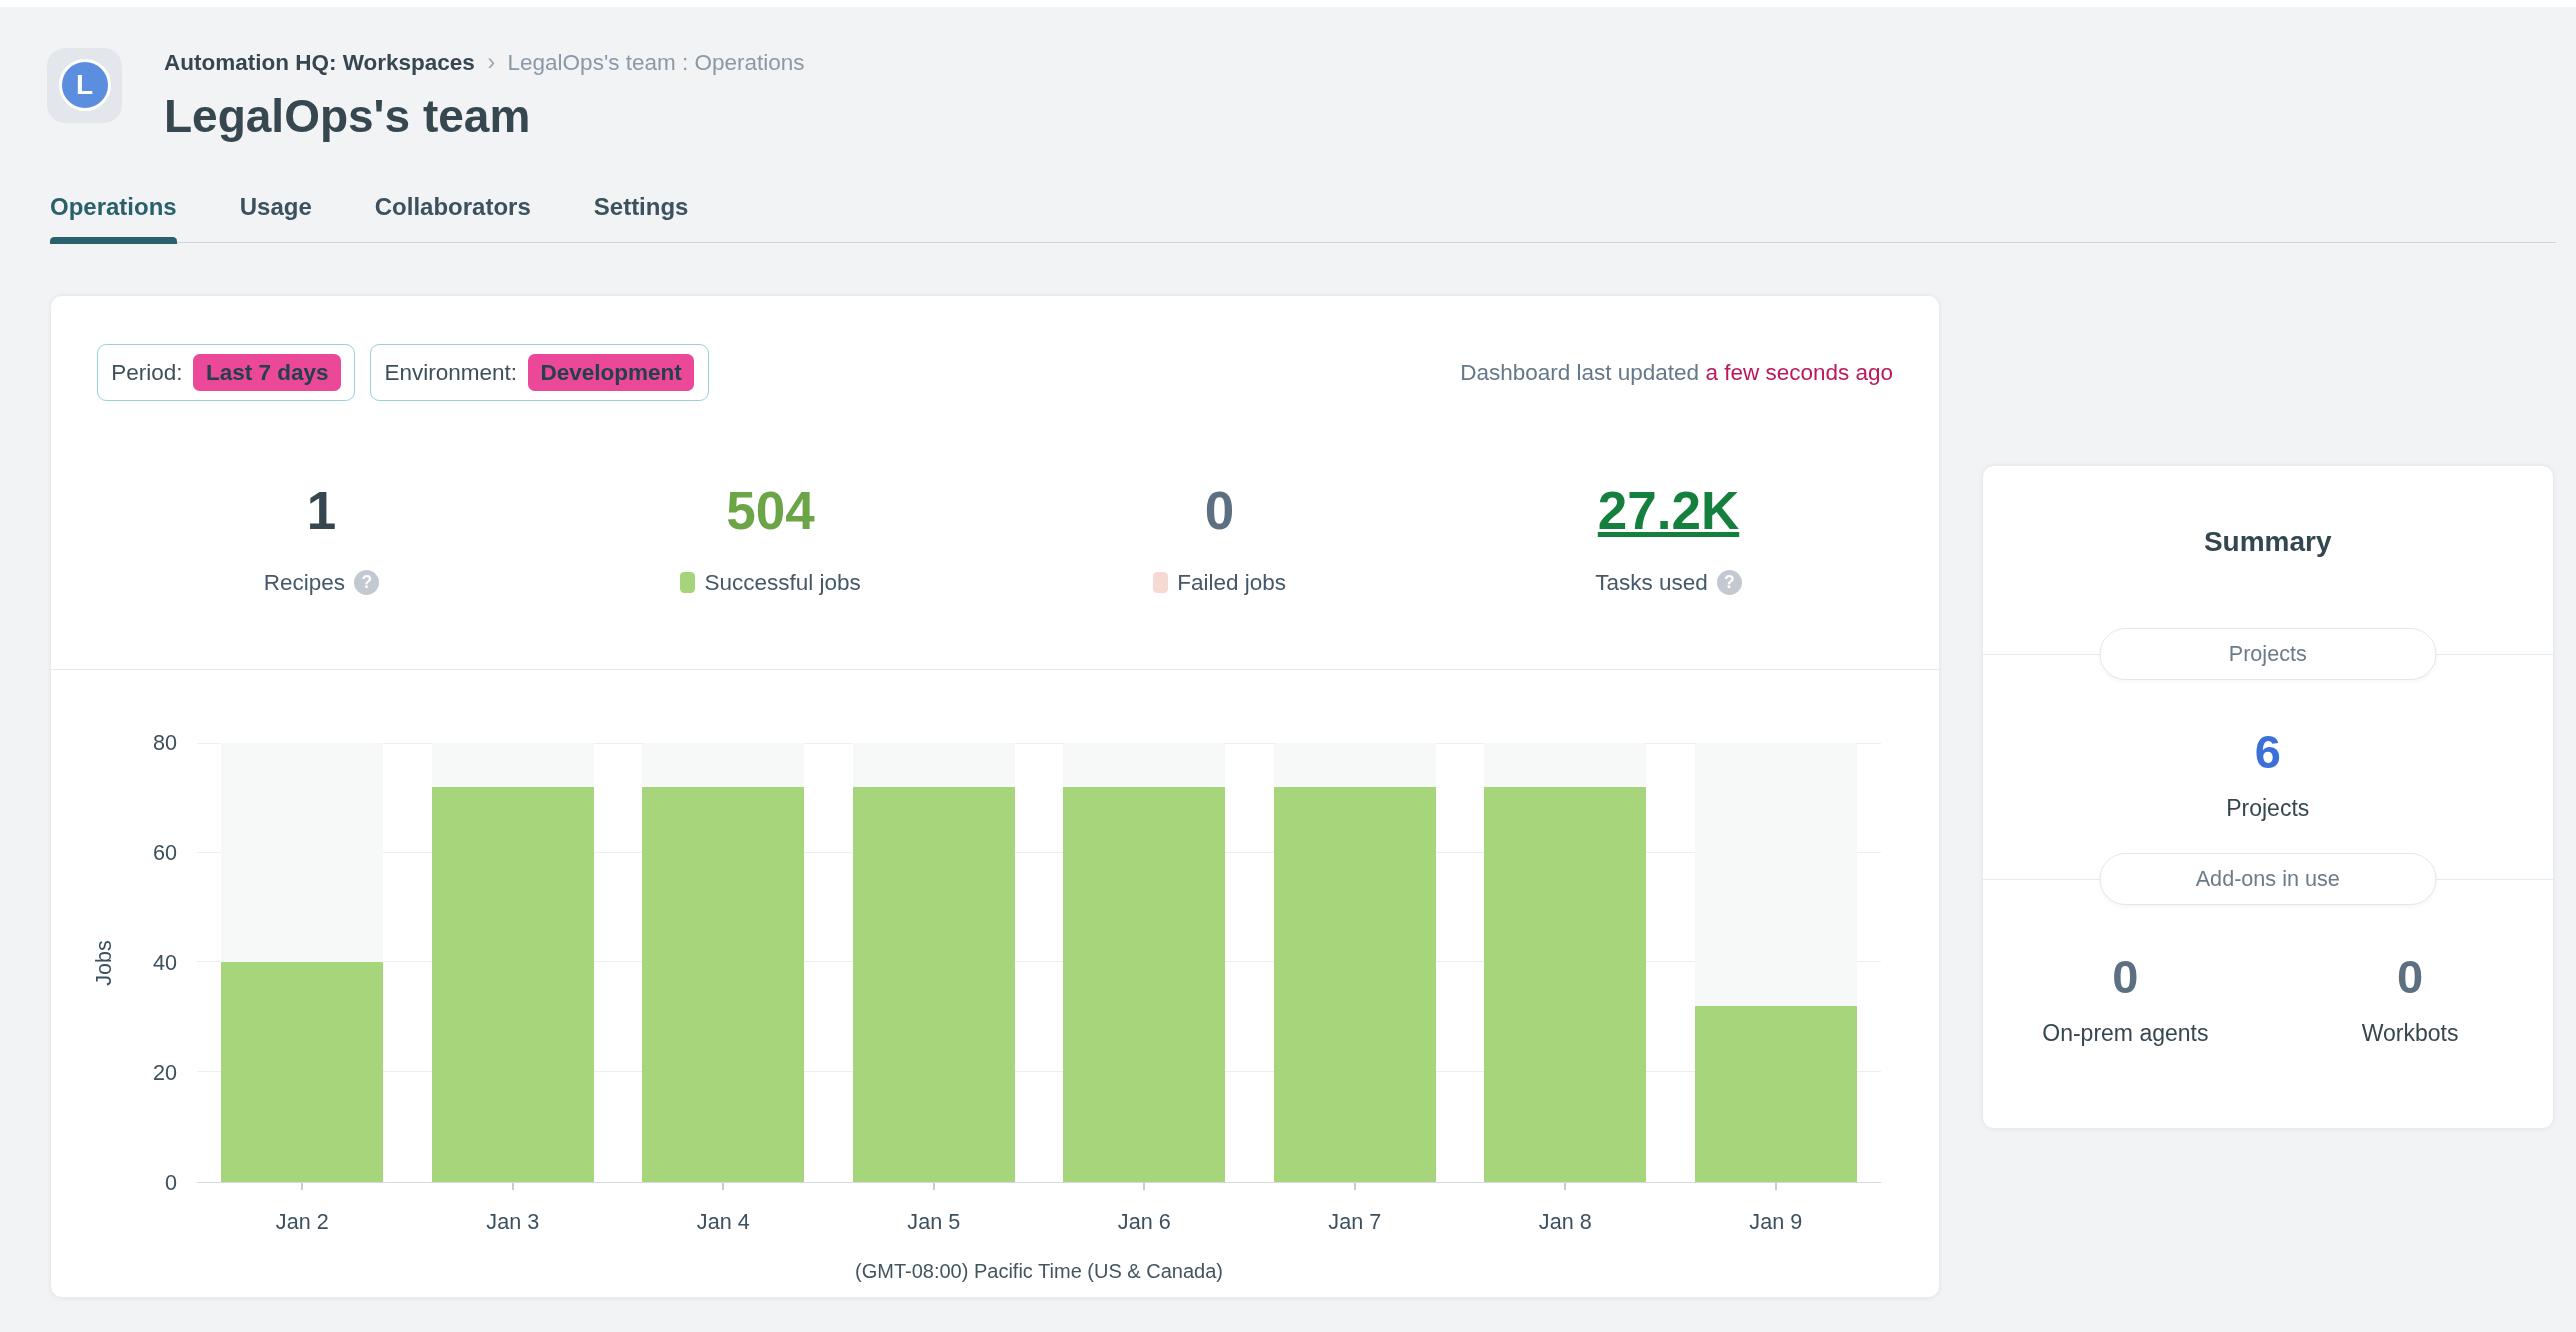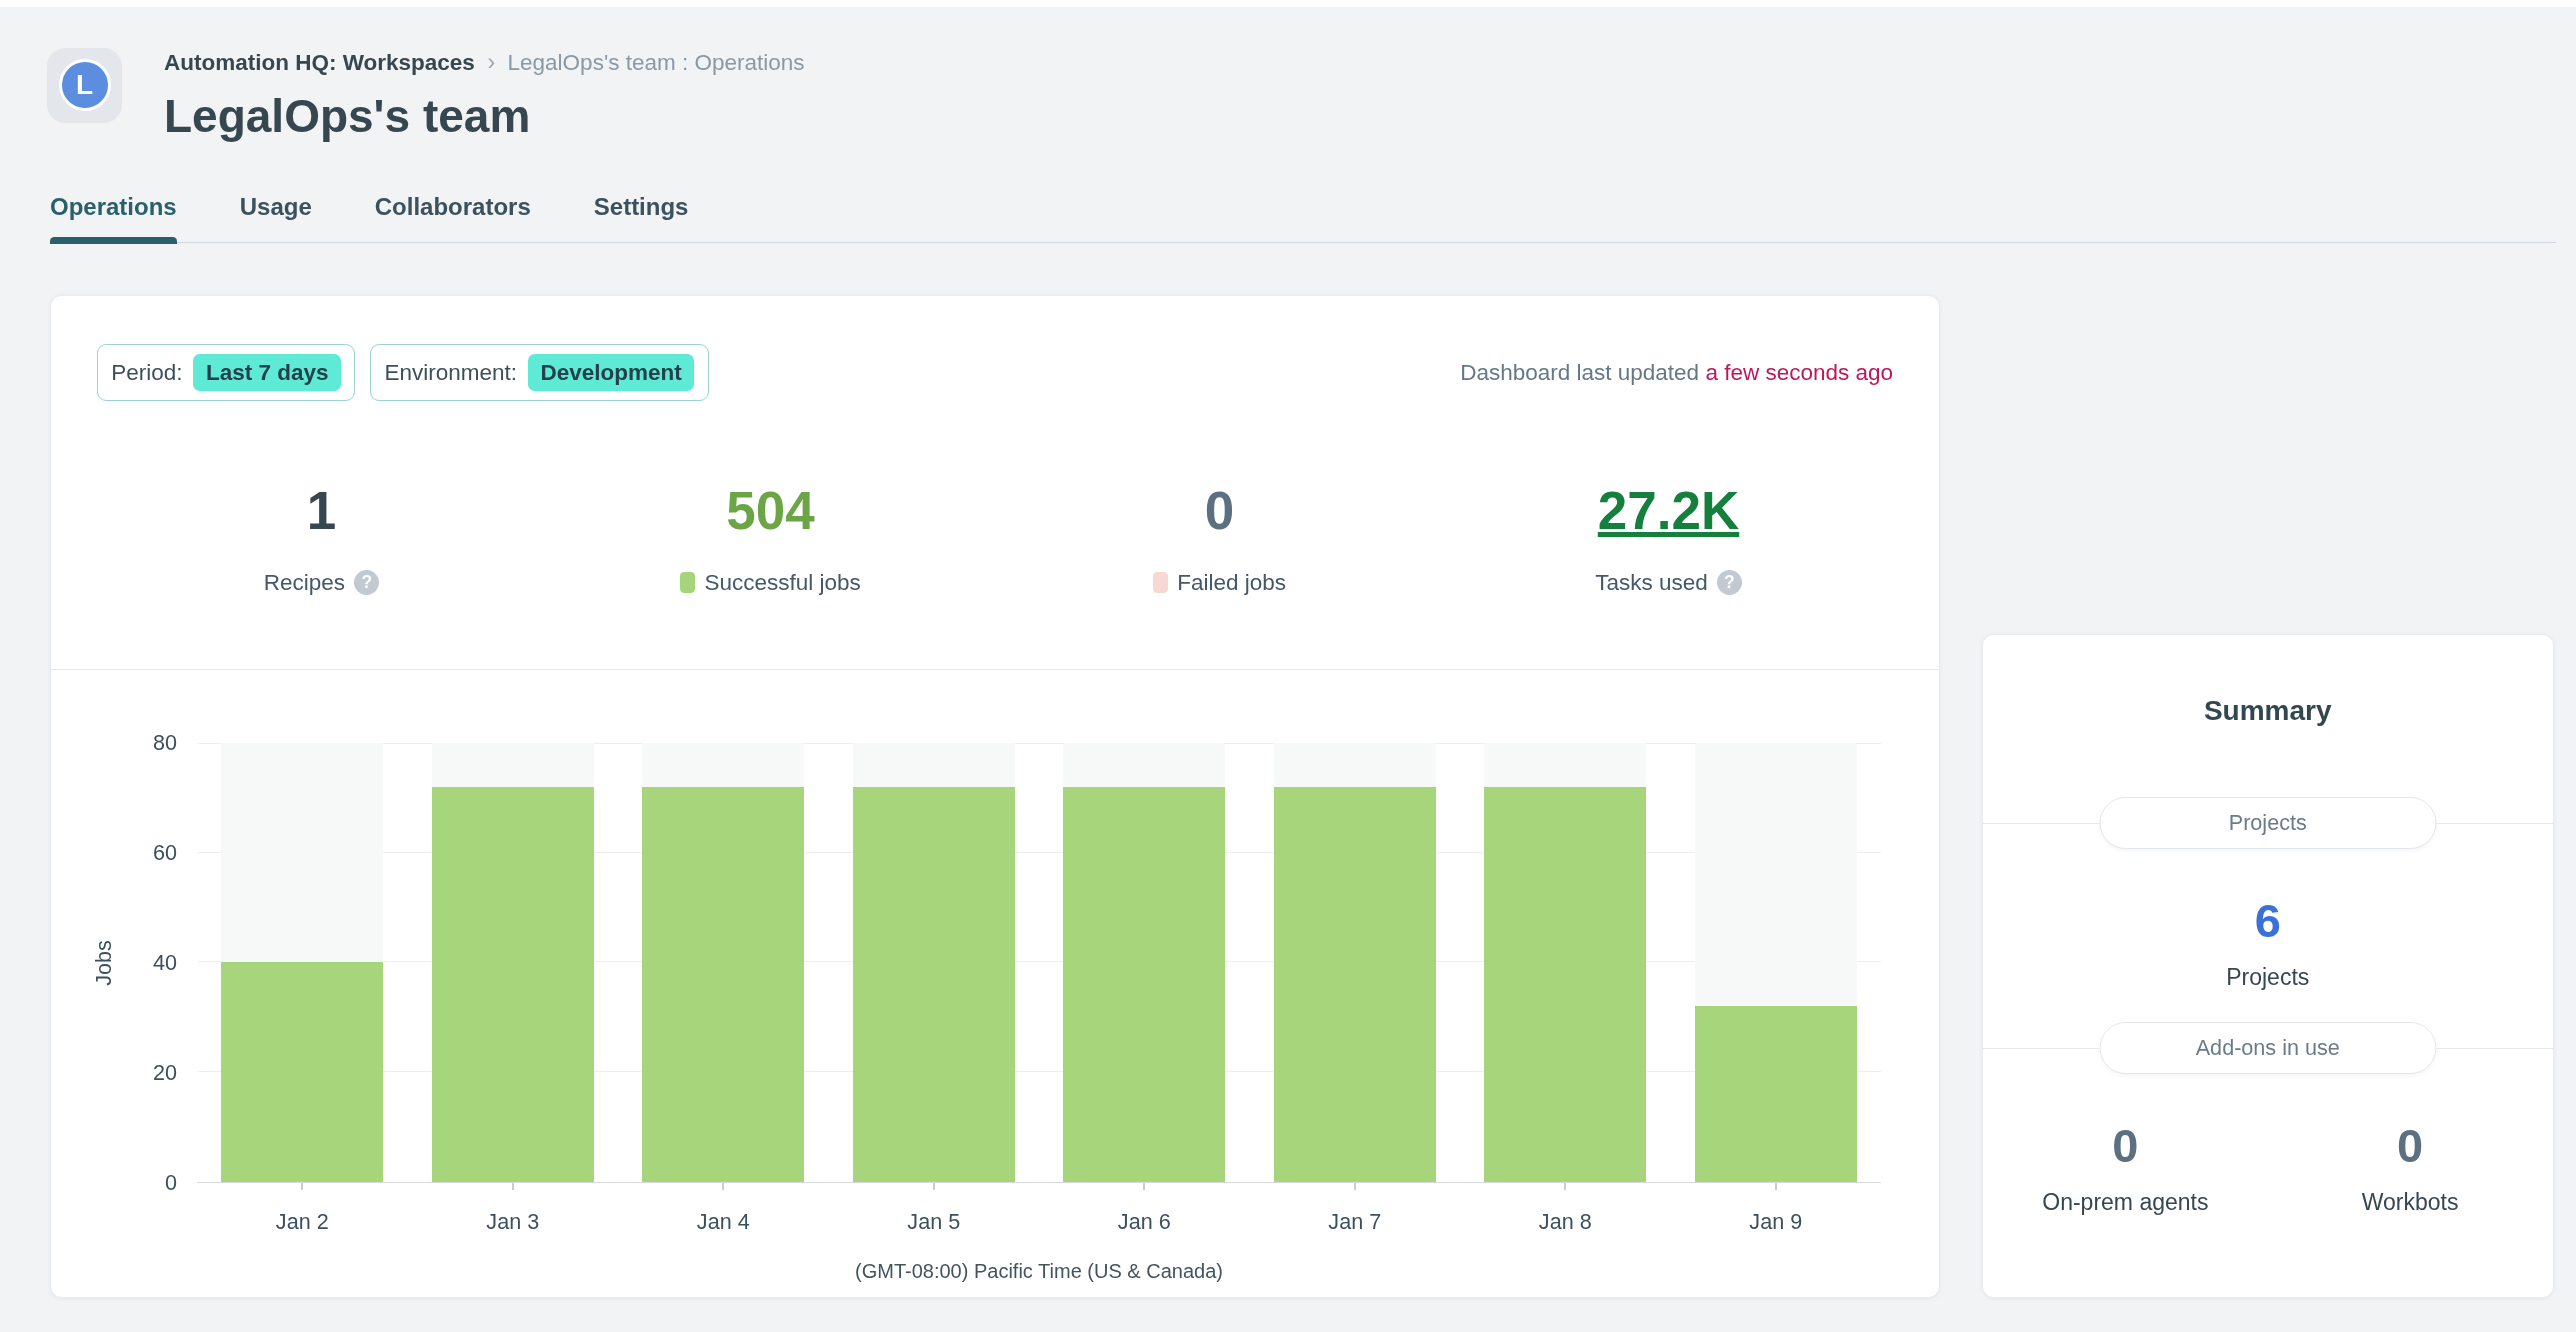--- a/index.html
+++ b/index.html
@@ -40,38 +40,38 @@
     position:relative; font-size:24px; font-weight:600; color:#3b515e;
     padding-bottom:21.6px; cursor:pointer; white-space:nowrap;
   }
   .tab.active { color:#29606b; }
   .tab.active::after {
     content:""; position:absolute; left:0; right:0; bottom:-1.7px;
     height:6.7px; background:#29606b; border-radius:4.2px 4.2px 0 0;
   }
 
   
-  .content { display:flex; padding:52px 22.5px 0 50px; gap:42px; align-items:flex-end; }
+  .content { display:flex; padding:52px 22.5px 0 50px; gap:42px; align-items:center; }
   .card {
     background:#ffffff; border:0.8px solid #e8ebed; border-radius:11.7px;
     box-shadow:0 0.8px 4.2px rgba(25,45,65,0.05);
   }
   .main-card { flex:0 0 1890px; height:1003px; }
 
   
   .card-top { padding:48px 46px 0 46px; border-bottom:1.7px solid #e6e9eb; }
   .filters-row { display:flex; align-items:center; }
   .filter-pill {
     display:flex; align-items:center; background:#ffffff;
     border:1.7px solid #9bd1d4; border-radius:9.2px; padding:8.3px 13.3px;
     margin-right:15px; cursor:pointer;
   }
   .filter-label { font-size:22.5px; color:#3d5059; }
   .filter-value {
-    margin-left:10.8px; background:#5eead4; border-radius:6.7px;
+    margin-left:10.8px; background:#ec4899; border-radius:6.7px;
     padding:5.8px 12.5px; font-size:22.5px; font-weight:700; color:#24404d;
   }
   .updated { margin-left:auto; font-size:22.5px; color:#64788a; }
   .updated b { font-weight:400; color:#be185d; }
 
   .stats-row {
     display:grid; grid-template-columns:repeat(4,1fr);
     margin-top:83px; padding-bottom:73px;
   }
   .stat { text-align:center; }

